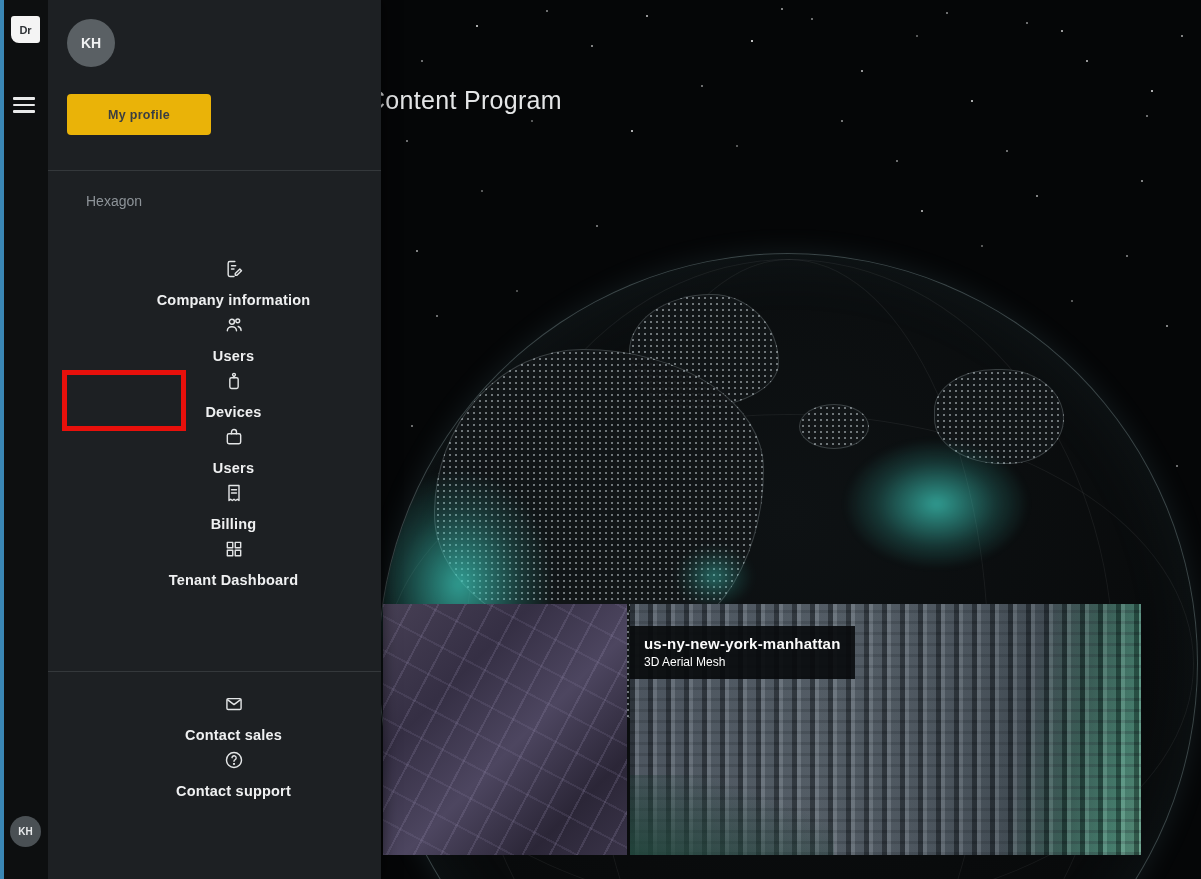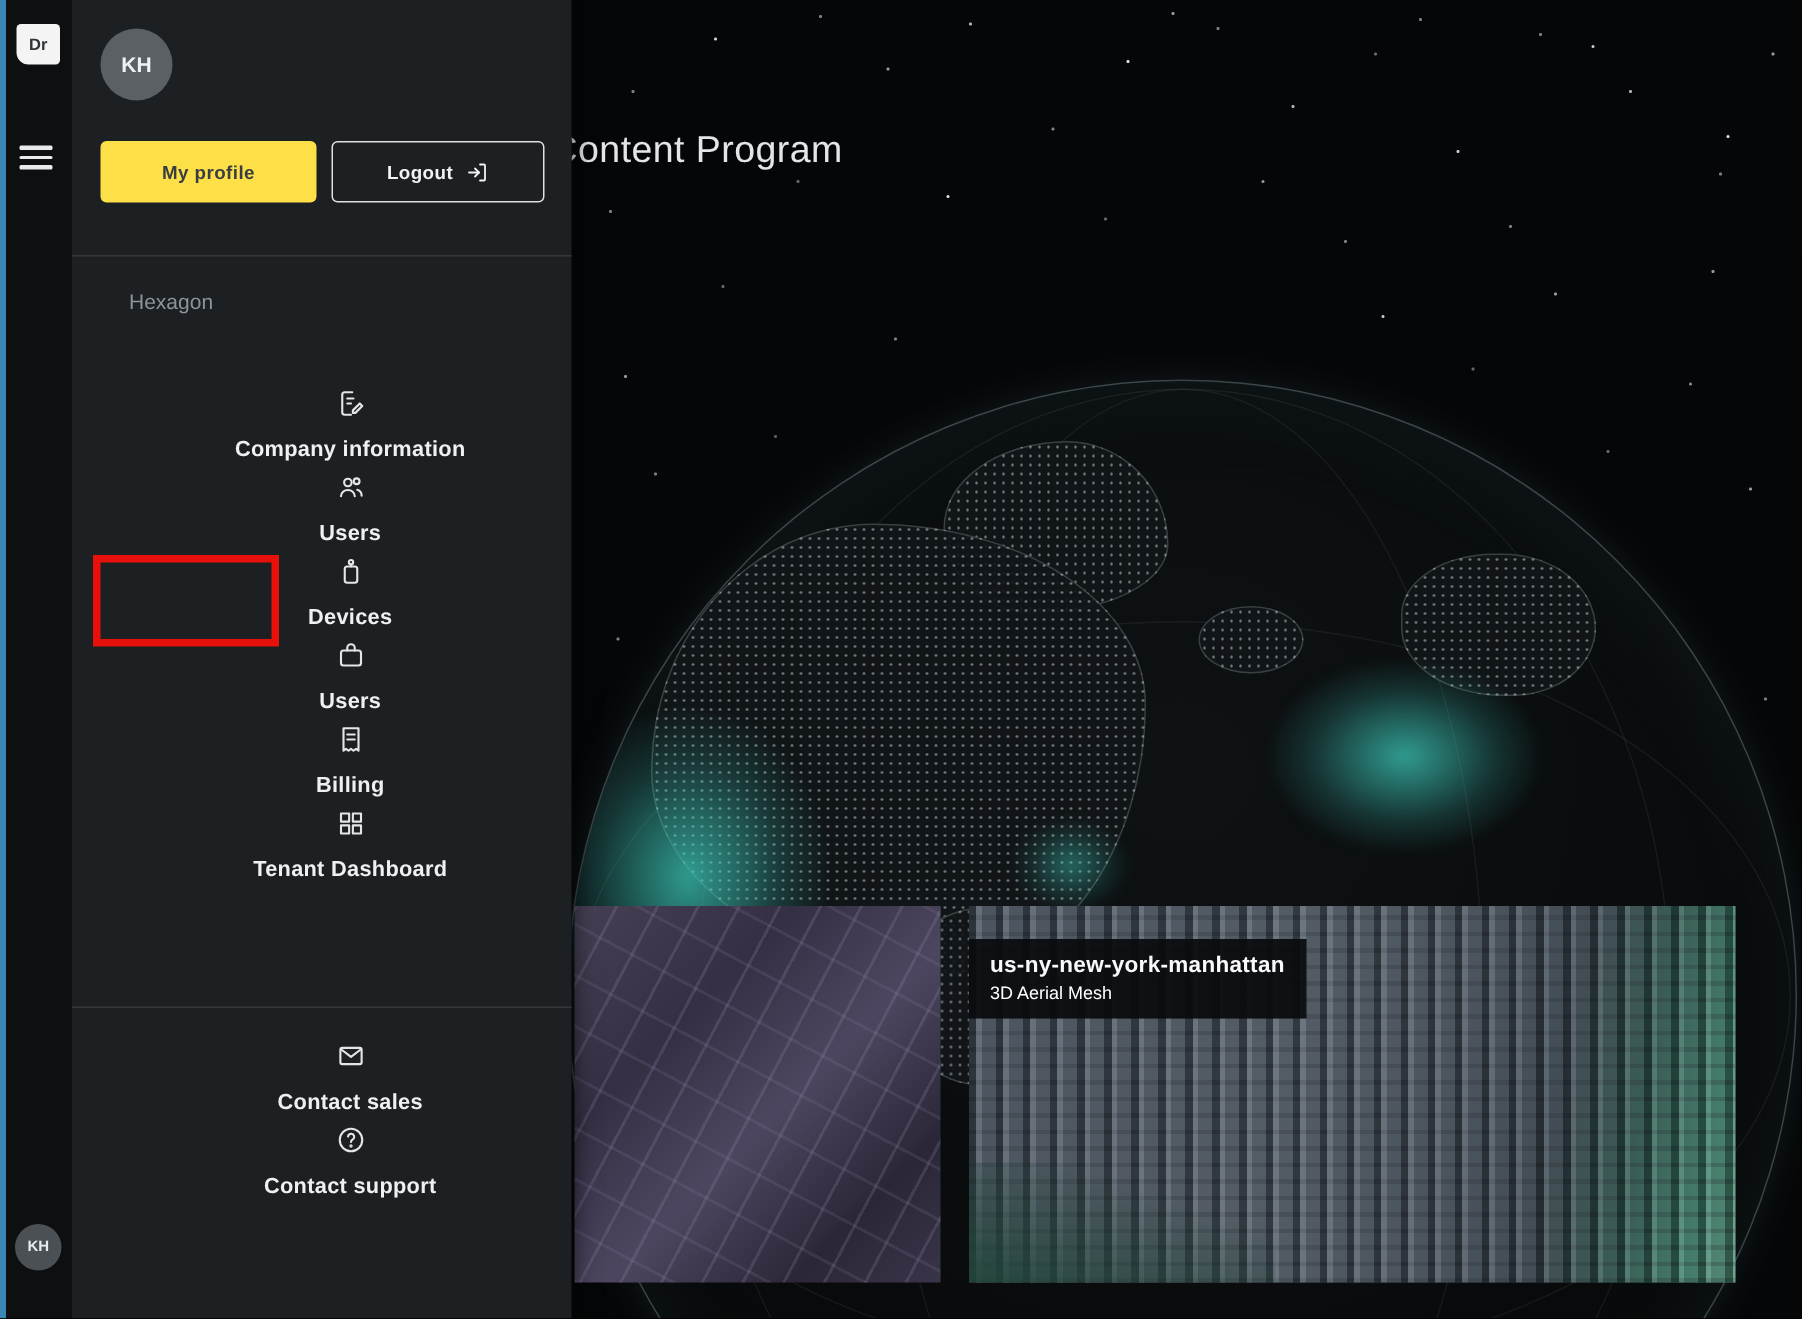--- a/index.html
+++ b/index.html
@@ -15,21 +15,21 @@
   .rail { position:absolute; left:4px; top:0; width:44px; height:879px; background:#0d0f10; z-index:11;padding-left:36px; }
   .rail-logo { position:absolute; left:7px; top:16px; width:29px; height:27px; background:#f4f4f4; border-radius:3px 3px 3px 8px; color:#2f3337; font-size:11px; font-weight:bold; display:flex; align-items:center; justify-content:center; }
   .hamburger { position:absolute; left:9px; top:94px; width:26px; height:22px; background:none; border:none; cursor:pointer; display:flex; flex-direction:column; justify-content:center; gap:4px; }
   .hamburger span { display:block; width:22px; height:2.6px; background:#e9eaeb; border-radius:1px; }
   .rail-avatar { position:absolute; left:6px; top:816px; width:31px; height:31px; border-radius:50%; background:#4a5054; color:#e8eaec; font-size:10px; font-weight:bold; display:flex; align-items:center; justify-content:center; }
 
   
   .drawer { position:absolute; left:48px; top:0; width:333px; height:879px; background:#1d2023; z-index:10; box-shadow:2px 0 14px rgba(0,0,0,0.55); }
   .drawer-avatar { position:absolute; left:19px; top:19px; width:48px; height:48px; border-radius:50%; background:#5a6064; color:#f0f1f2; font-size:14px; font-weight:bold; display:flex; align-items:center; justify-content:center; }
   .btn { position:absolute; top:94px; height:41px; border-radius:4px; font-family:"Liberation Sans",sans-serif; font-size:12.5px; font-weight:bold; letter-spacing:.3px; cursor:pointer; display:flex; align-items:center; justify-content:center; gap:8px; }
-  .btn-profile { left:19px; width:144px; background:#fde047; border:none; color:#3a3e42; }
+  .btn-profile { left:19px; width:144px; background:#eab308; border:none; color:#3a3e42; }
   .btn-logout { left:173px; width:142px; background:transparent; border:1px solid #dfe2e4; color:#f2f3f4; }
   .btn-logout svg { width:16px; height:16px; }
   .divider { position:absolute; left:0; width:333px; height:1px; background:#34383b; }
   .divider-1 { top:170px; }
   .divider-2 { top:671px; }
   .section-label { position:absolute; left:38px; top:193px; font-size:14px; color:#8d9398; }
   .nav { position:absolute; left:0; width:333px; }
   .nav-main { top:259px; }
   .nav-footer { top:694px; }
   .nav-item { height:56px; display:flex; align-items:center; padding-left:38px; gap:13px; cursor:pointer; color:#eff0f1;flex-direction:column; }
@@ -78,21 +78,21 @@
   .card { position:absolute; top:604px; height:251px; cursor:pointer; overflow:hidden; }
   .card-left { left:2px; width:244px;
     background:
       repeating-linear-gradient(118deg, rgba(155,145,180,.20) 0 2px, transparent 2px 24px),
       repeating-linear-gradient(28deg, rgba(140,130,165,.16) 0 2px, transparent 2px 30px),
       linear-gradient(135deg, #474055 0%, #352f44 30%, #4d4660 55%, #2b2637 80%, #3a3449 100%); }
   .card-right { left:249px; width:511px;
     background:
       repeating-linear-gradient(90deg, rgba(15,20,25,.5) 0 5px, rgba(172,182,192,.28) 5px 9px, rgba(80,90,100,.32) 9px 18px),
       repeating-linear-gradient(0deg, rgba(20,25,30,.25) 0 3px, transparent 3px 11px),
-      linear-gradient(100deg, #4a525c 0%, #555e66 40%, #49525a 62%, #3c464d 75%, #2f5c4e 85%, #3f8a6e 94%, #58a07e 100%); margin-left: 16px; }
+      linear-gradient(100deg, #4a525c 0%, #555e66 40%, #49525a 62%, #3c464d 75%, #2f5c4e 85%, #3f8a6e 94%, #58a07e 100%); }
   .card-right::after { content:""; position:absolute; left:0; bottom:0; width:40%; height:32%;
     background:linear-gradient(to top right, rgba(32,68,58,.92), transparent 70%); }
   .card-chip { position:absolute; left:0; top:22px; background:rgba(9,11,13,.92); padding:9px 14px 10px; max-width:300px; z-index:2; }
   .chip-title { font-size:15px; font-weight:bold; color:#fafafa; letter-spacing:.2px; }
   .chip-sub { margin-top:3px; font-size:12px; color:#ffffff; }
 </style>
 </head>
 <body>
 
 <div class="app">
@@ -126,28 +126,20 @@
         <div class="chip-sub">3D Aerial Mesh</div>
       </div>
     </div>
   </div>
 
   <div class="drawer">
     <div class="drawer-avatar">KH</div>
 
     <button class="btn btn-profile">My profile</button>
 
-    <button class="btn btn-logout">
-      <span>Logout</span>
-      <svg viewBox="0 0 24 24" fill="none" stroke="currentColor" stroke-width="1.8" stroke-linecap="round" stroke-linejoin="round">
-          <path d="M15 4h4a1 1 0 0 1 1 1v14a1 1 0 0 1-1 1h-4"></path>
-          <path d="M10 8l4 4-4 4"></path>
-          <path d="M14 12H4"></path>
-        </svg>
-    </button>
 
     <div class="divider divider-1"></div>
 
     <div class="section-label">Hexagon</div>
 
     <nav class="nav nav-main">
       <div class="nav-item">
         <span class="nicon">
             <svg viewBox="0 0 24 24" fill="none" stroke="currentColor" stroke-width="1.7" stroke-linecap="round" stroke-linejoin="round">
               <path d="M13 3H7a2 2 0 0 0-2 2v14a2 2 0 0 0 2 2h5"></path>

